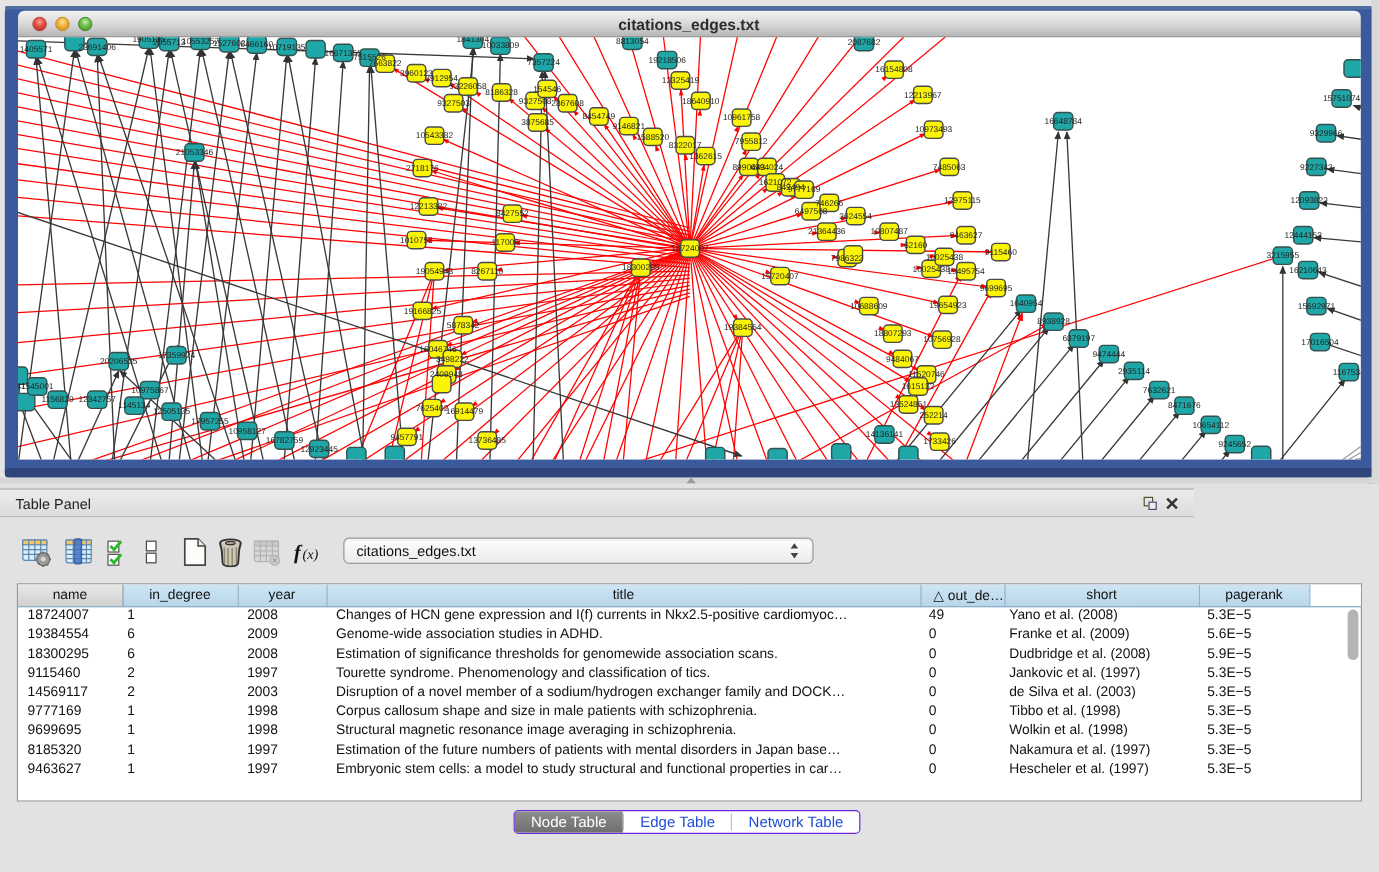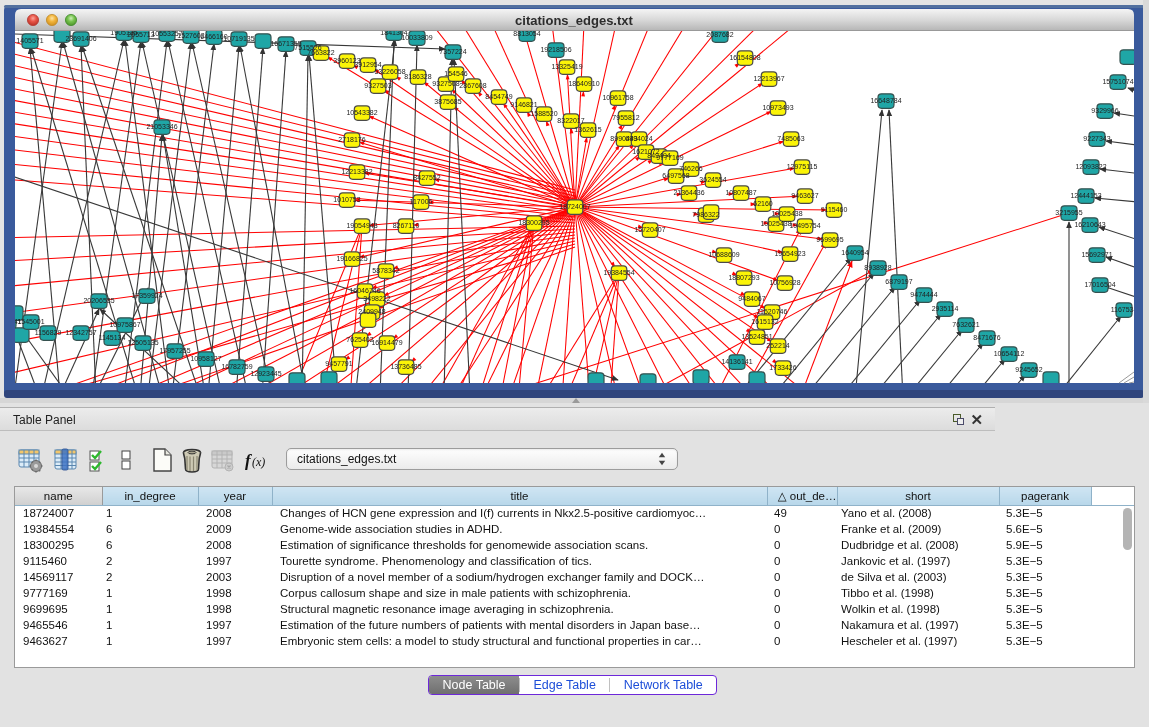--- a/index.html
+++ b/index.html
@@ -753,21 +753,21 @@
               <td class="c0">9699695</td>
               <td class="c1">1</td>
               <td class="c2">1998</td>
               <td class="c3">Structural magnetic resonance image averaging in schizophrenia.</td>
               <td class="c4">0</td>
               <td class="c5">Wolkin et al. (1998)</td>
               <td class="c6">5.3E−5</td>
               <td></td>
             </tr>
 <tr>
-              <td class="c0">9465546</td>
+              <td class="c0">8185320</td>
               <td class="c1">1</td>
               <td class="c2">1997</td>
               <td class="c3">Estimation of the future numbers of patients with mental disorders in Japan base…</td>
               <td class="c4">0</td>
               <td class="c5">Nakamura et al. (1997)</td>
               <td class="c6">5.3E−5</td>
               <td></td>
             </tr>
 <tr>
               <td class="c0">9463627</td>

